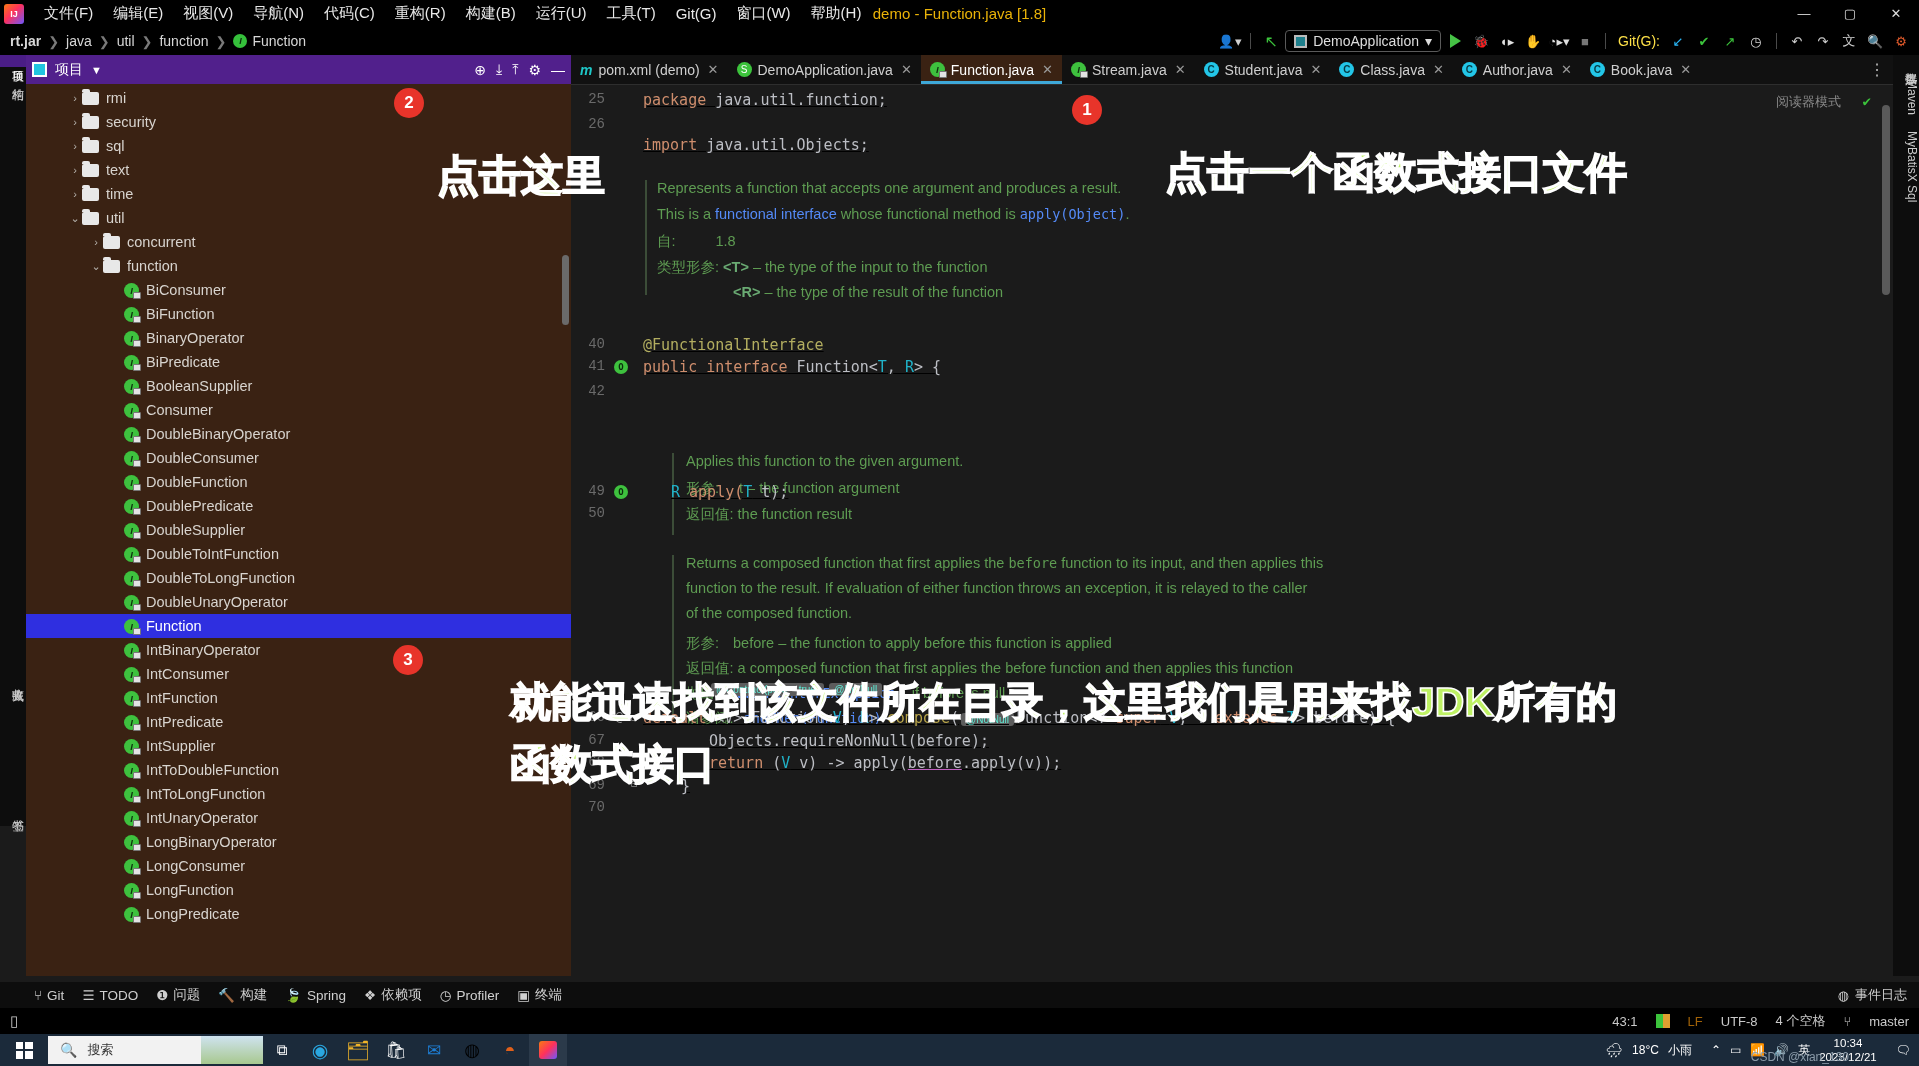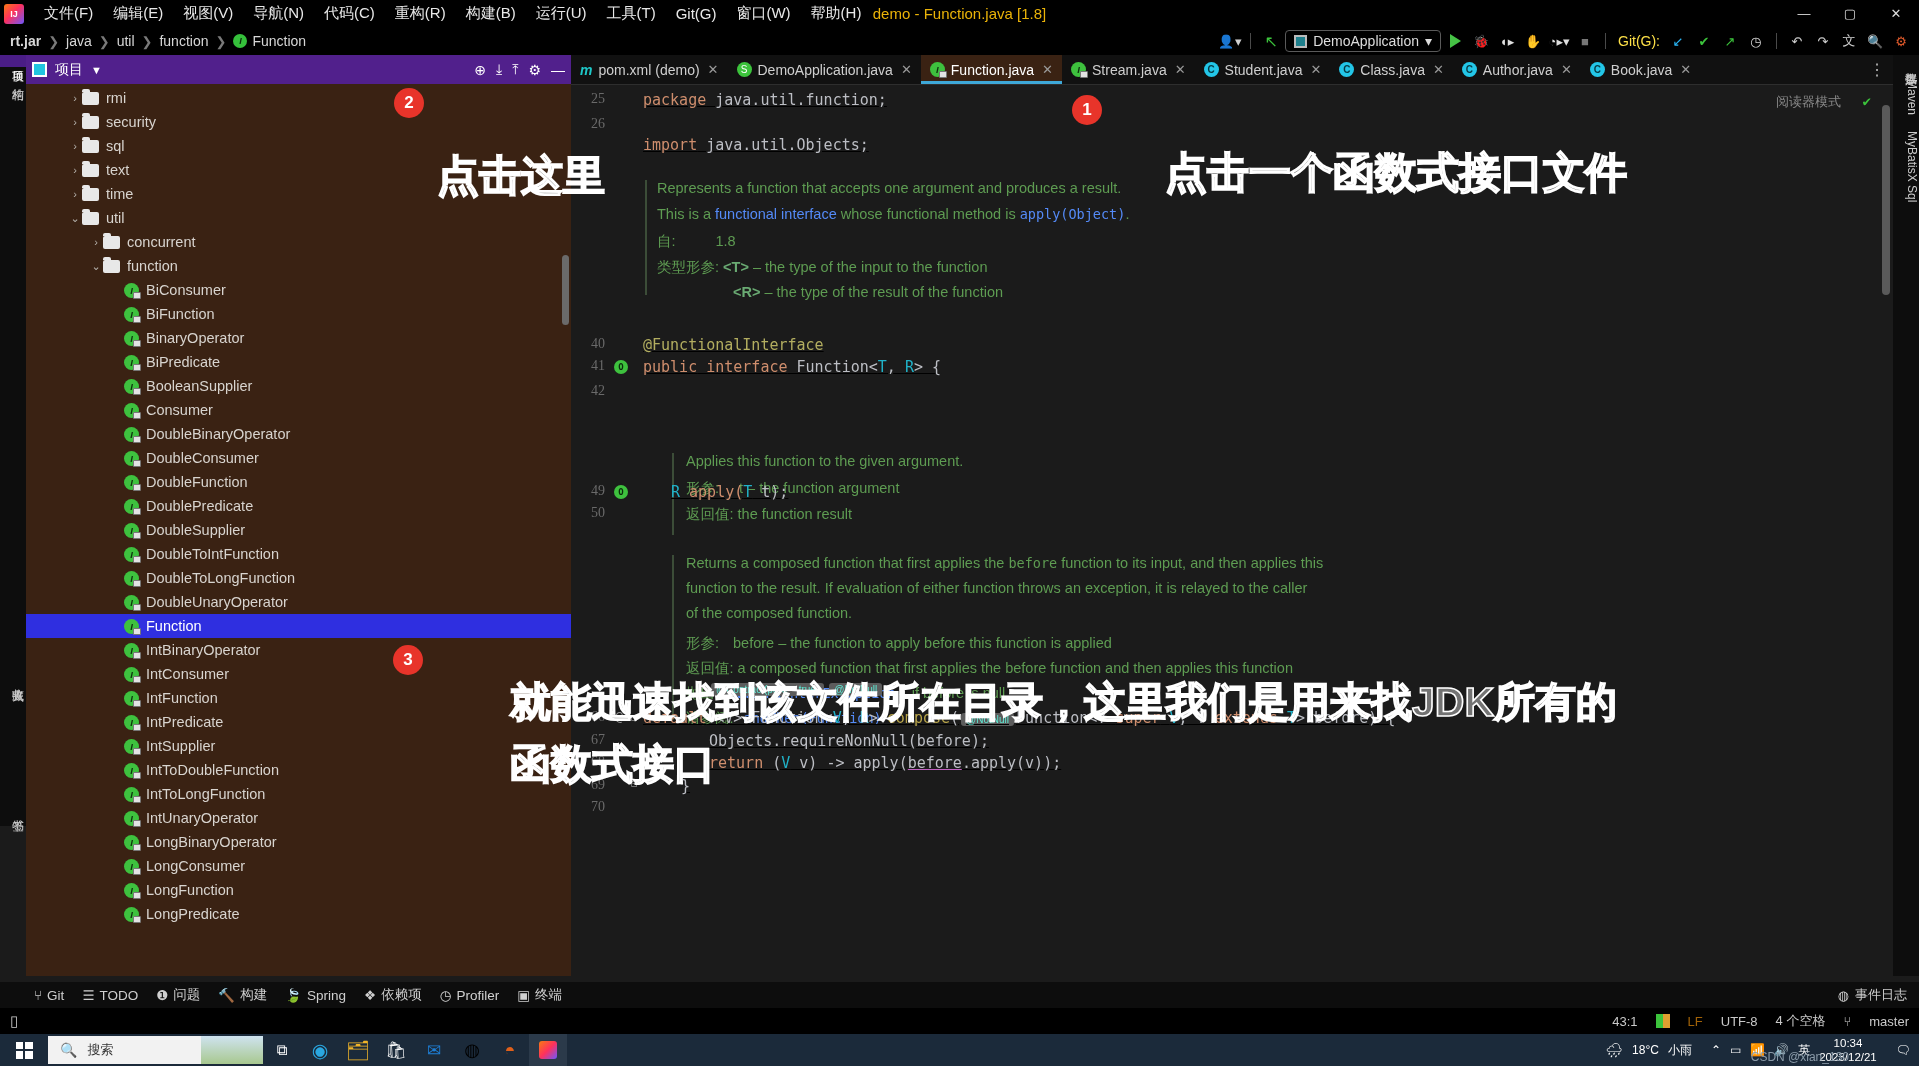--- a/index.html
+++ b/index.html
@@ -166,21 +166,21 @@
 
   .code {
     position: absolute; top: 30px; left: 0; right: 0; bottom: 0;
     background: #1b1b1b; overflow: hidden;
     font-family: "DejaVu Sans Mono", monospace; font-size: 15px;
   }
   .gutter {
     position: absolute; top: 0; left: 0; width: 62px; bottom: 0;
     background: #1b1b1b; color: #6a6a6a; font-size: 14px; text-align: right;
   }
-  .gln { position: absolute; right: 28px; font-family: Liberation Serif, serif; }
+  .gln { position: absolute; right: 28px; font-family: Liberation Mono, monospace; }
   .gmark {
     position: absolute; right: 5px; width: 14px; height: 14px; border-radius: 50%;
     background: #3ec13e; color: #0b2d0b; font-size: 9px; font-weight: bold;
     display: flex; align-items: center; justify-content: center;
   }
   .codeline { position: absolute; left: 72px; white-space: pre; text-decoration: underline; }
   .doc {
     position: absolute; left: 86px; white-space: pre;
     font-family: "Liberation Sans", sans-serif; font-size: 14.5px; color: #5e9c52;
   }
@@ -202,21 +202,21 @@
   .reader-mode { position: absolute; top: 8px; right: 52px; color: #8a8a8a; font-size: 13px; }
   .ed-scroll { position: absolute; right: 3px; top: 20px; width: 8px; height: 190px; background: #5a5a5a; border-radius: 4px; }
 
   
   .badge {
     position: absolute; width: 30px; height: 30px; border-radius: 50%;
     background: #e8342a; color: #fff; font-size: 17px; font-weight: bold;
     display: flex; align-items: center; justify-content: center; z-index: 40;
   }
   .anno {
-    position: absolute; color: #737373; font-weight: bold; z-index: 40;
+    position: absolute; color: #bef264; font-weight: bold; z-index: 40;
     -webkit-text-stroke: 1.6px #ffffff; white-space: pre;
     font-family: "Liberation Sans", sans-serif;
   }
 
   
   .toolwin-bar {
     position: absolute; left: 0; right: 0; bottom: 58px; height: 26px;
     background: #0d0d0d; display: flex; align-items: center; padding-left: 34px; gap: 18px;
   }
   .twi { display: flex; align-items: center; gap: 5px; color: #cfcfcf; font-size: 13.5px; }

